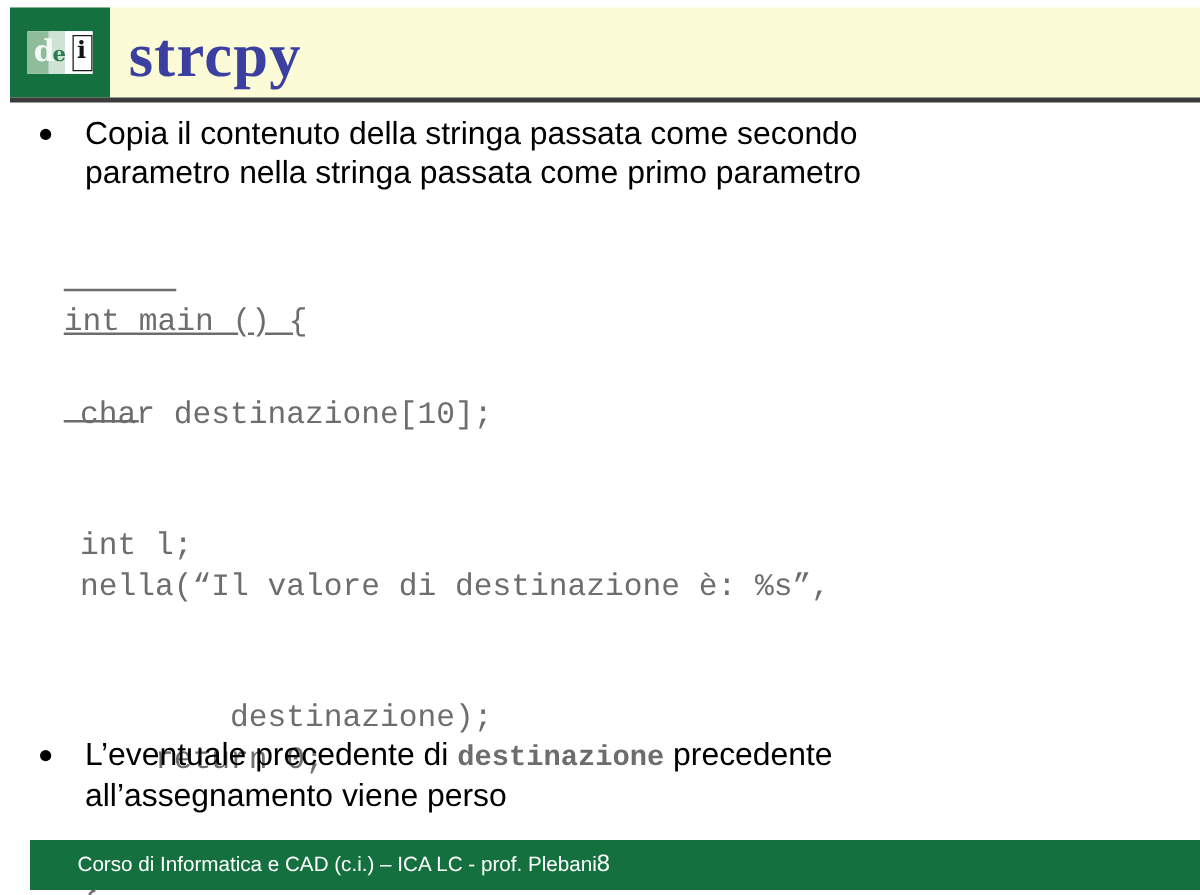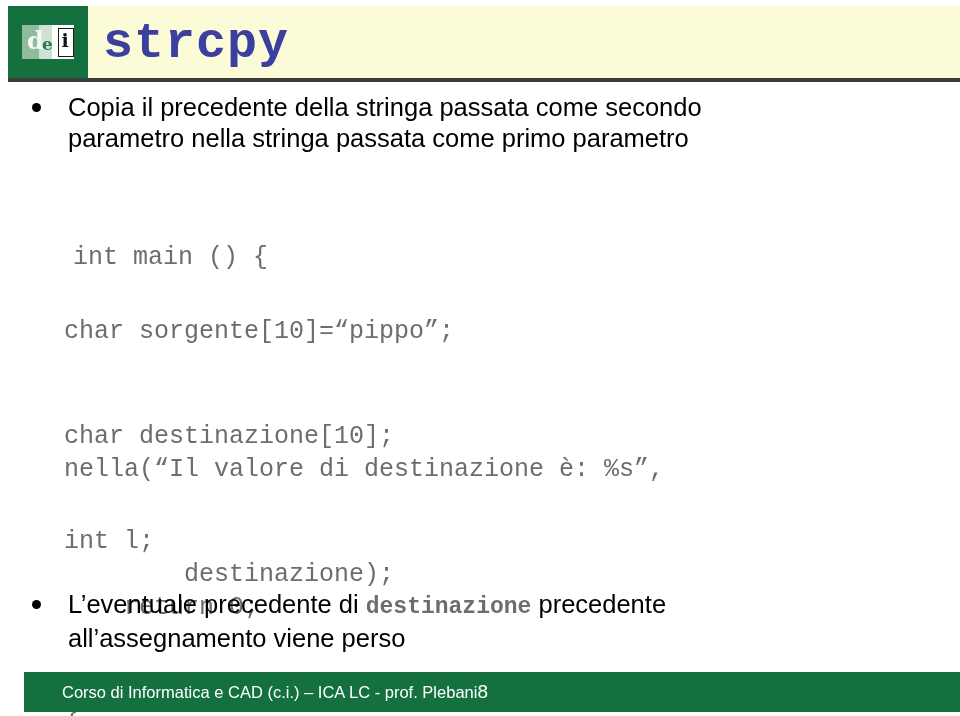--- a/index.html
+++ b/index.html
@@ -106,21 +106,21 @@
     position: absolute;
     left: 39.5px; top: 6px;
     font-size: 19px;
     color: #111111;
   }
 
   .slide-title {
     position: absolute;
     left: 95px;
     top: 8px;
-    font-family: Liberation Mono, monospace;
+    font-family: Liberation Serif, serif;
     font-weight: 700;
     font-size: 50px;
     letter-spacing: 1px;
     color: #3b3fa0;
     line-height: 60px;
     white-space: nowrap;
   }
 
   
   .body-area {
@@ -159,21 +159,21 @@
 
   .code {
     font-family: "Liberation Mono", "DejaVu Sans Mono", monospace;
     font-size: 25px;
     line-height: 35px;
     color: #6d6d6d;
     white-space: pre;
   }
   .code-line { white-space: pre; }
 
-  .code-block-1 { position: absolute; left: 73px; top: 78px; }
+  .code-block-1 { position: absolute; left: 51px; top: 78px; text-decoration: underline; }
   .code-block-2 { position: absolute; left: 64px; top: 152px; }
   .code-block-3 { position: absolute; left: 64px; top: 290px; }
   .code-block-4 { position: absolute; left: 64px; top: 428px; }
 
   .bullet-1 { position: absolute; left: 0; top: 0; width: 880px; }
   .bullet-2 { position: absolute; left: 0; top: 497px; width: 920px; }
 
   
   .footer {
     position: absolute;
@@ -219,30 +219,29 @@
       </div>
     </div>
     <div class="slide-title">strcpy</div>
   </div>
   <div class="header-rule"></div>
 
   <div class="body-area">
 
     <div class="bullet bullet-1">
       <span class="dot"></span>
-      <span class="txt">Copia il precedente della stringa passata come secondo</span>
+      <span class="txt">Copia il contenuto della stringa passata come secondo</span>
       <span class="txt">parametro nella stringa passata come primo parametro</span>
     </div>
 
     <div class="code code-block-1">
       <div class="code-line">int main () {</div>
     </div>
 
     <div class="code code-block-2">
-      <div class="code-line">char sorgente[10]=“pippo”;</div>
       <div class="code-line">char destinazione[10];</div>
       <div class="code-line">int l;</div>
     </div>
 
     <div class="code code-block-3">
       <div class="code-line">nella(“Il valore di destinazione è: %s”,</div>
       <div class="code-line">        destinazione);</div>
     </div>
 
     <div class="code code-block-4">

